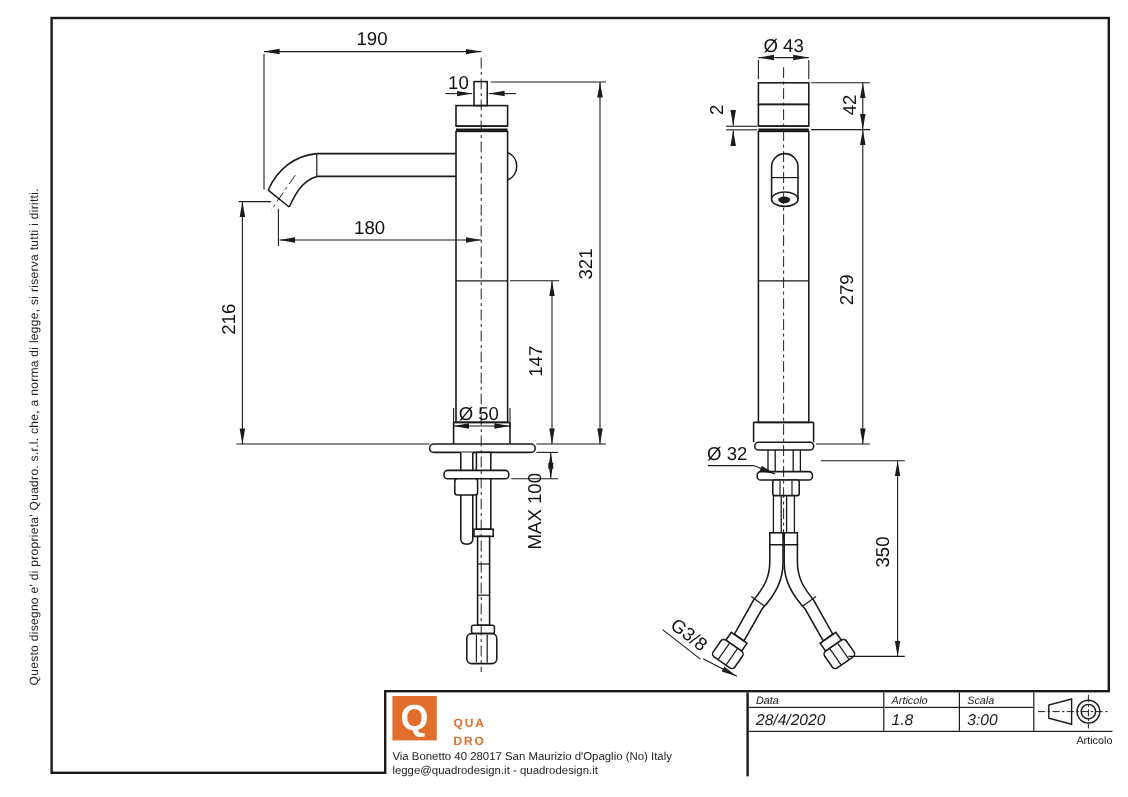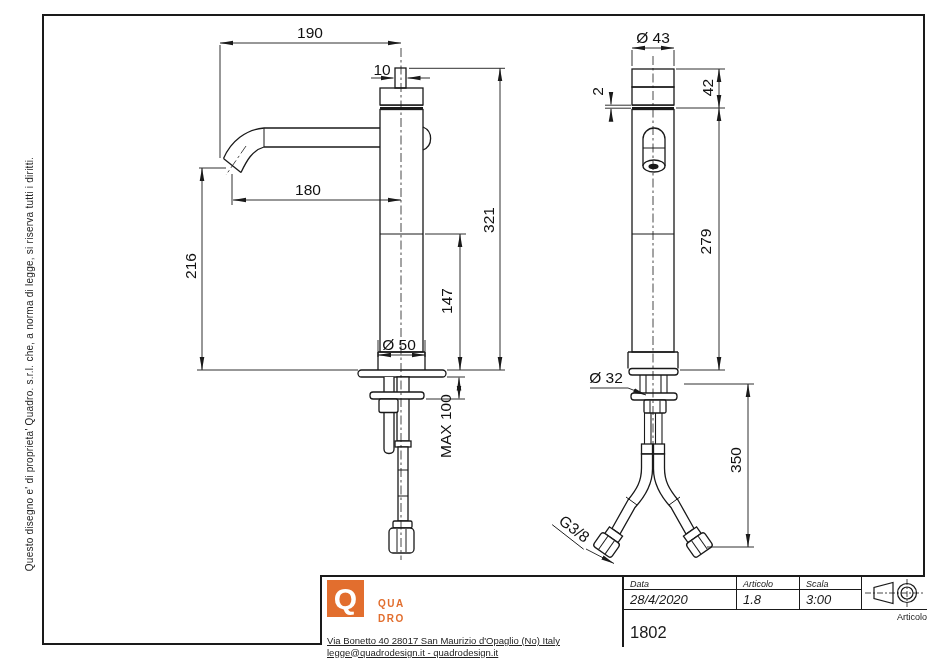--- a/index.html
+++ b/index.html
@@ -20,21 +20,21 @@
   
   .tblock { position:absolute; left:320px; top:575px; width:605px; height:70px;
             border-top:2px solid #1a1a1a; border-left:2px solid #1a1a1a; background:#fff; }
   .tb-left { position:absolute; left:0; top:0; width:302px; height:70px;
              border-right:2px solid #1a1a1a; }
   .logo-sq { position:absolute; left:5px; top:3px; width:37px; height:37px;
              display:flex; align-items:center; justify-content:center; }
   .logo-sq span { color:#fff; font-size:30px; font-weight:bold; line-height:1; }
   .logo-words { position:absolute; left:56px; top:3px; font-size:10px; line-height:15px;
                 font-weight:600; letter-spacing:1.5px;margin-top:16px; }
-  .addr { position:absolute; left:5px; top:58px; font-size:9.5px; line-height:11.5px; color:#222;text-decoration:underline; }
+  .addr { position:absolute; left:5px; top:48px; font-size:9.5px; line-height:11.5px; color:#222; }
 
   .tb-cell { position:absolute; top:0; height:32px; border-right:1.5px solid #1a1a1a;font-style:italic; }
   .tb-cell .lbl { font-size:9px; padding:2px 0 0 6px; height:13px;
                   border-bottom:1.5px solid #1a1a1a; }
   .tb-cell .val { font-size:13px; padding:2px 0 0 6px; }
   .tb-data    { left:302px; width:113px; }
   .tb-vers    { left:415px; width:63px;  }
   .tb-scala   { left:478px; width:62px;  }
   .tb-symbol  { left:540px; width:65px; border-right:none; height:32px;
                 display:flex; align-items:center; justify-content:center; }
@@ -242,17 +242,16 @@
           <path d="M11,9.5 L11,20.5 L30,25.5 L30,4.5 Z"></path>
           <circle cx="44" cy="15" r="9.5"></circle>
           <circle cx="44" cy="15" r="6"></circle>
           <line x1="2" y1="15" x2="61" y2="15" stroke-width="0.8" stroke-dasharray="6 2 2 2"></line>
           <line x1="44" y1="1" x2="44" y2="29" stroke-width="0.8" stroke-dasharray="6 2 2 2"></line>
         </g>
       </svg>
     </div>
     <div class="tb-articolo">
       <div class="lbl">Articolo</div>
-      <div class="val">1802</div>
     </div>
   </div>
 
 </div>
 
 </body></html>

